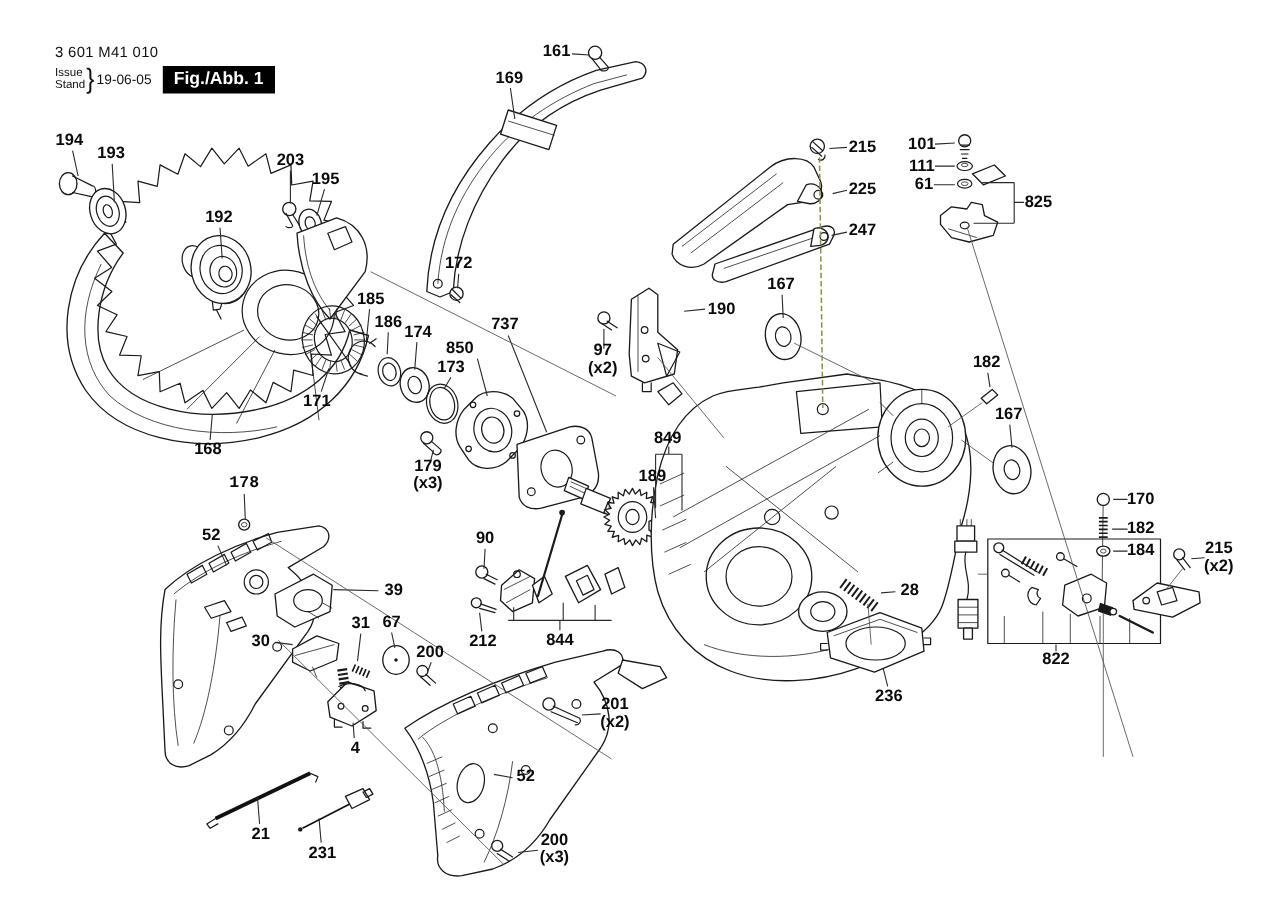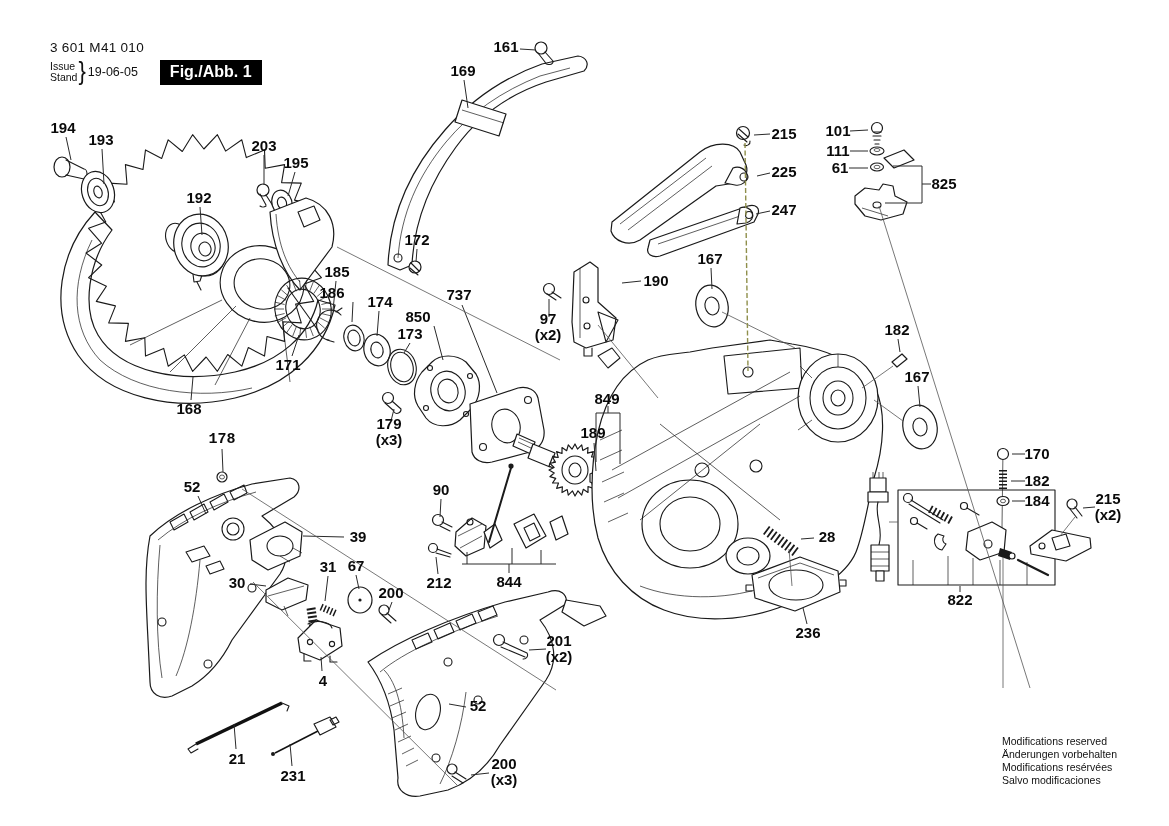--- a/index.html
+++ b/index.html
@@ -12,21 +12,21 @@
   .leader{fill:none;stroke:#2a2a2a;stroke-width:1;}
   .axis{fill:none;stroke:#555;stroke-width:.8;}
   .coil{fill:none;stroke:#1a1a1a;stroke-width:8;stroke-dasharray:1.8 2.6;}
   .dark{fill:#1a1a1a;stroke:none;}
   
   #hdr{position:absolute;left:50px;top:40px;}
   #hdr .pn{font-size:13.5px;letter-spacing:.3px;}
   #hdr .issue-row{display:flex;align-items:center;margin-top:4px;}
   #hdr .iss{font-size:10.5px;line-height:11px;}
   #hdr .brace{font-size:22px;font-weight:400;margin:0 2px 0 1px;transform:scaleY(1.15);}
-  #hdr .date{font-size:12.5px;margin-right:22px;}
+  #hdr .date{font-size:12.5px;margin-right:10px;}
   #figbox{background:var(--figbox-bg,#000);color:var(--figbox-fg,#fff);font-weight:bold;
           font-size:16px;padding:3px 10px 4px 10px;}
   
   #callout-layer{position:absolute;left:0;top:0;width:100%;height:100%;pointer-events:none;}
   .callout{position:absolute;transform:translate(-50%,-50%);font-weight:bold;font-size:15px;
            line-height:16px;text-align:center;white-space:nowrap;color:#0a0a0a;}
   
   #ftr{position:absolute;left:1002px;top:735px;font-size:10.5px;line-height:13px;}
 </style>
 </head>
@@ -383,21 +383,21 @@
       </div>
       <div class="callout" style="left: 463px; top: 71px;">
         <div>169</div>
       </div>
       <div class="callout" style="left: 417px; top: 240px;">
         <div>172</div>
       </div>
       <div class="callout" style="left: 337px; top: 272px;">
         <div>185</div>
       </div>
-      <div class="callout" style="left: 332px; top: 293px;">
+      <div class="callout" style="left: 353px; top: 293px;">
         <div>186</div>
       </div>
       <div class="callout" style="left: 380px; top: 302px;">
         <div>174</div>
       </div>
       <div class="callout" style="left: 410px; top: 334px;">
         <div>173</div>
       </div>
       <div class="callout" style="left: 418px; top: 317px;">
         <div>850</div>
@@ -525,19 +525,13 @@
         <div>(x2)</div>
       </div>
       <div class="callout" style="left: 960px; top: 600px;">
         <div>822</div>
       </div>
       <div class="callout" style="left: 808px; top: 633px;">
         <div>236</div>
       </div>
     </div>
 
-  <div id="ftr">
-    <div>Modifications reserved</div>
-    <div>Änderungen vorbehalten</div>
-    <div>Modifications resérvées</div>
-    <div>Salvo modificaciones</div>
-  </div>
 </div>
 
 </body></html>

